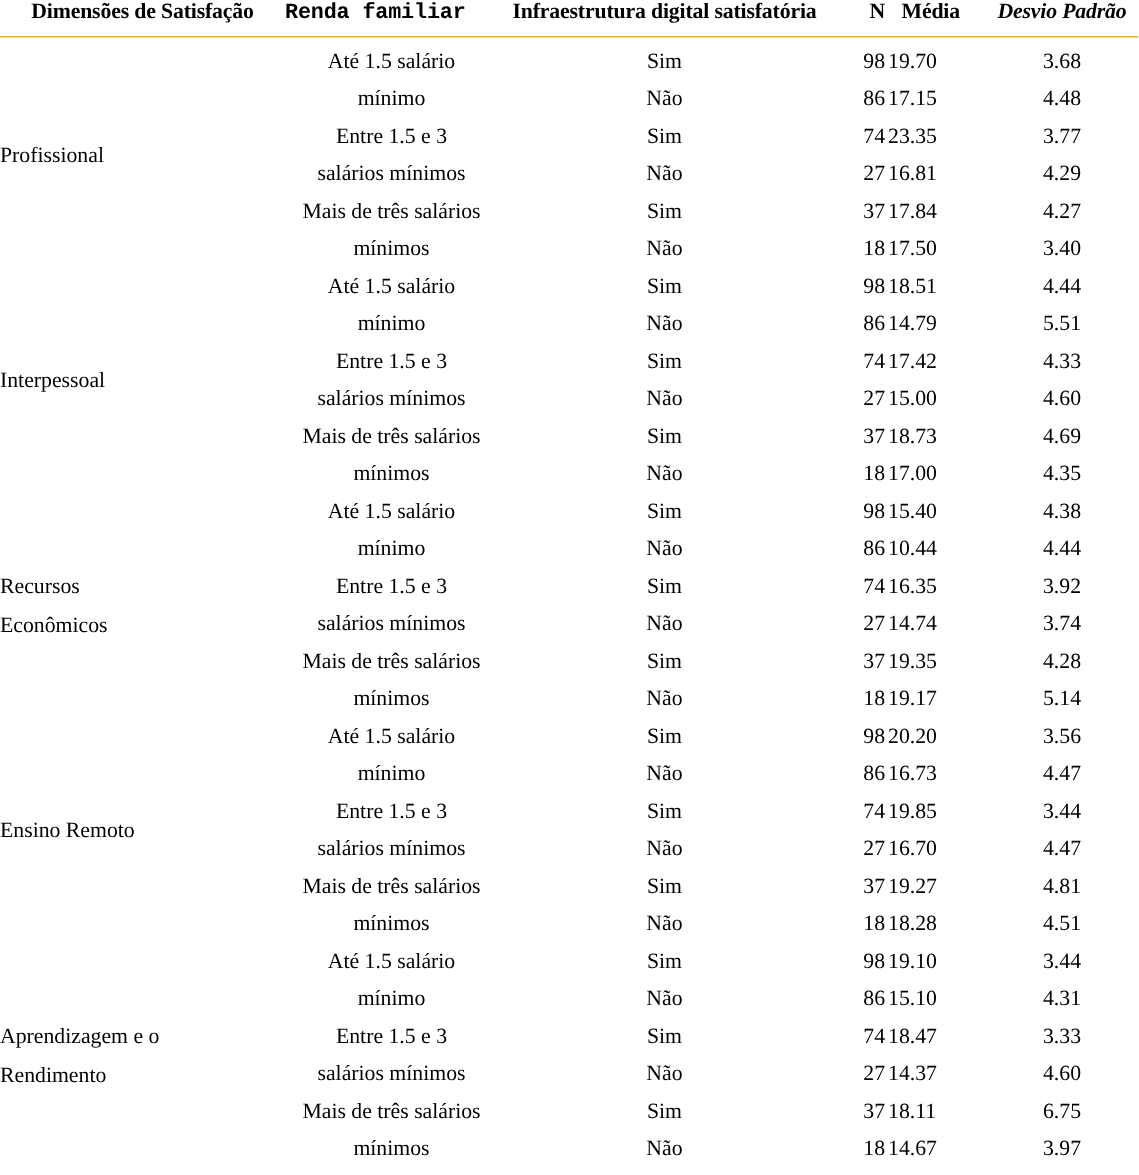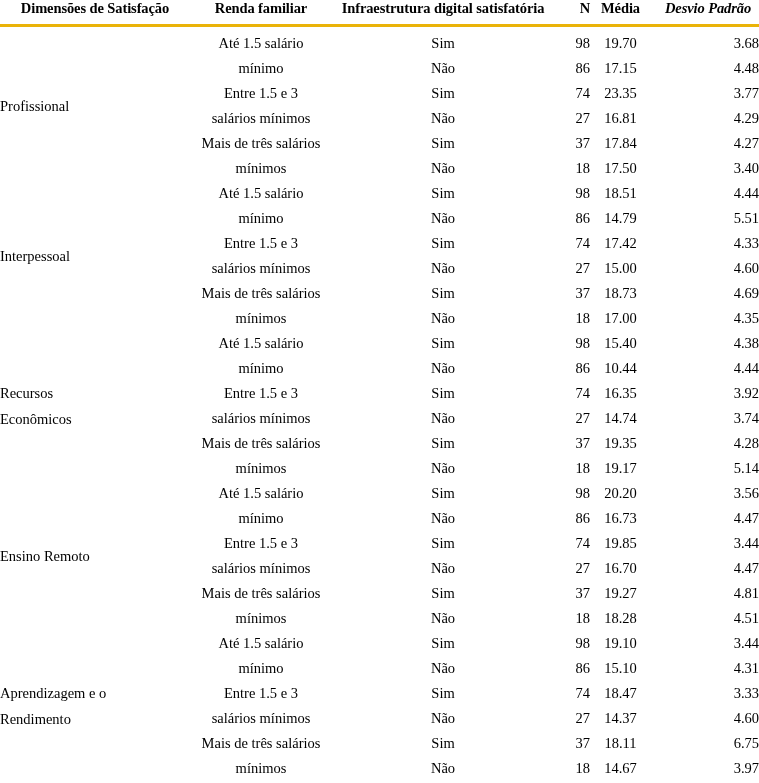--- a/index.html
+++ b/index.html
@@ -42,45 +42,45 @@
   
   thead th {
     font-weight: bold;
     font-size: 14.5px;
     padding: 0 0 7px 0;
     vertical-align: bottom;
     white-space: nowrap;
     letter-spacing: -0.1px;
   }
   th.h-dim   { text-align: center; }
-  th.h-renda { text-align: center; }
+  th.h-renda { text-align: left; font-family: Liberation Mono, monospace; }
   th.h-infra { text-align: center; margin-top: 44px; }
   th.h-n     { text-align: right; padding-right: 2px; }
   th.h-media { text-align: center; padding-right: 3px; }
   th.h-dp    { text-align: center;  padding-left: 5px; font-style: italic; }
 
   thead tr {
-    border-bottom: 3px solid #eab308;
+    border-bottom: 1px solid #eab308;
   }
 
   
   tbody td {
     height: 25px;
     line-height: 25px;
     padding: 0;
     font-size: 14.5px;
     white-space: nowrap;
     vertical-align: middle;
   }
   td.dim     { text-align: center; }
   td.renda   { text-align: center; }
   td.infra   { text-align: center; }
   td.n       { text-align: right; padding-right: 2px; }
-  td.media   { text-align: center; padding-right: 3px; }
-  td.dp      { text-align: right;  padding-left: 5px; margin-left: 44px; }
+  td.media   { text-align: left; padding-right: 3px; }
+  td.dp      { text-align: center;  padding-left: 5px; margin-left: 44px; }
 
   
   td.dim-span {
     text-align: left;
     vertical-align: middle;
     line-height: 26px;
   }
   td.dim-span .dimline {
     display: block;
   }

